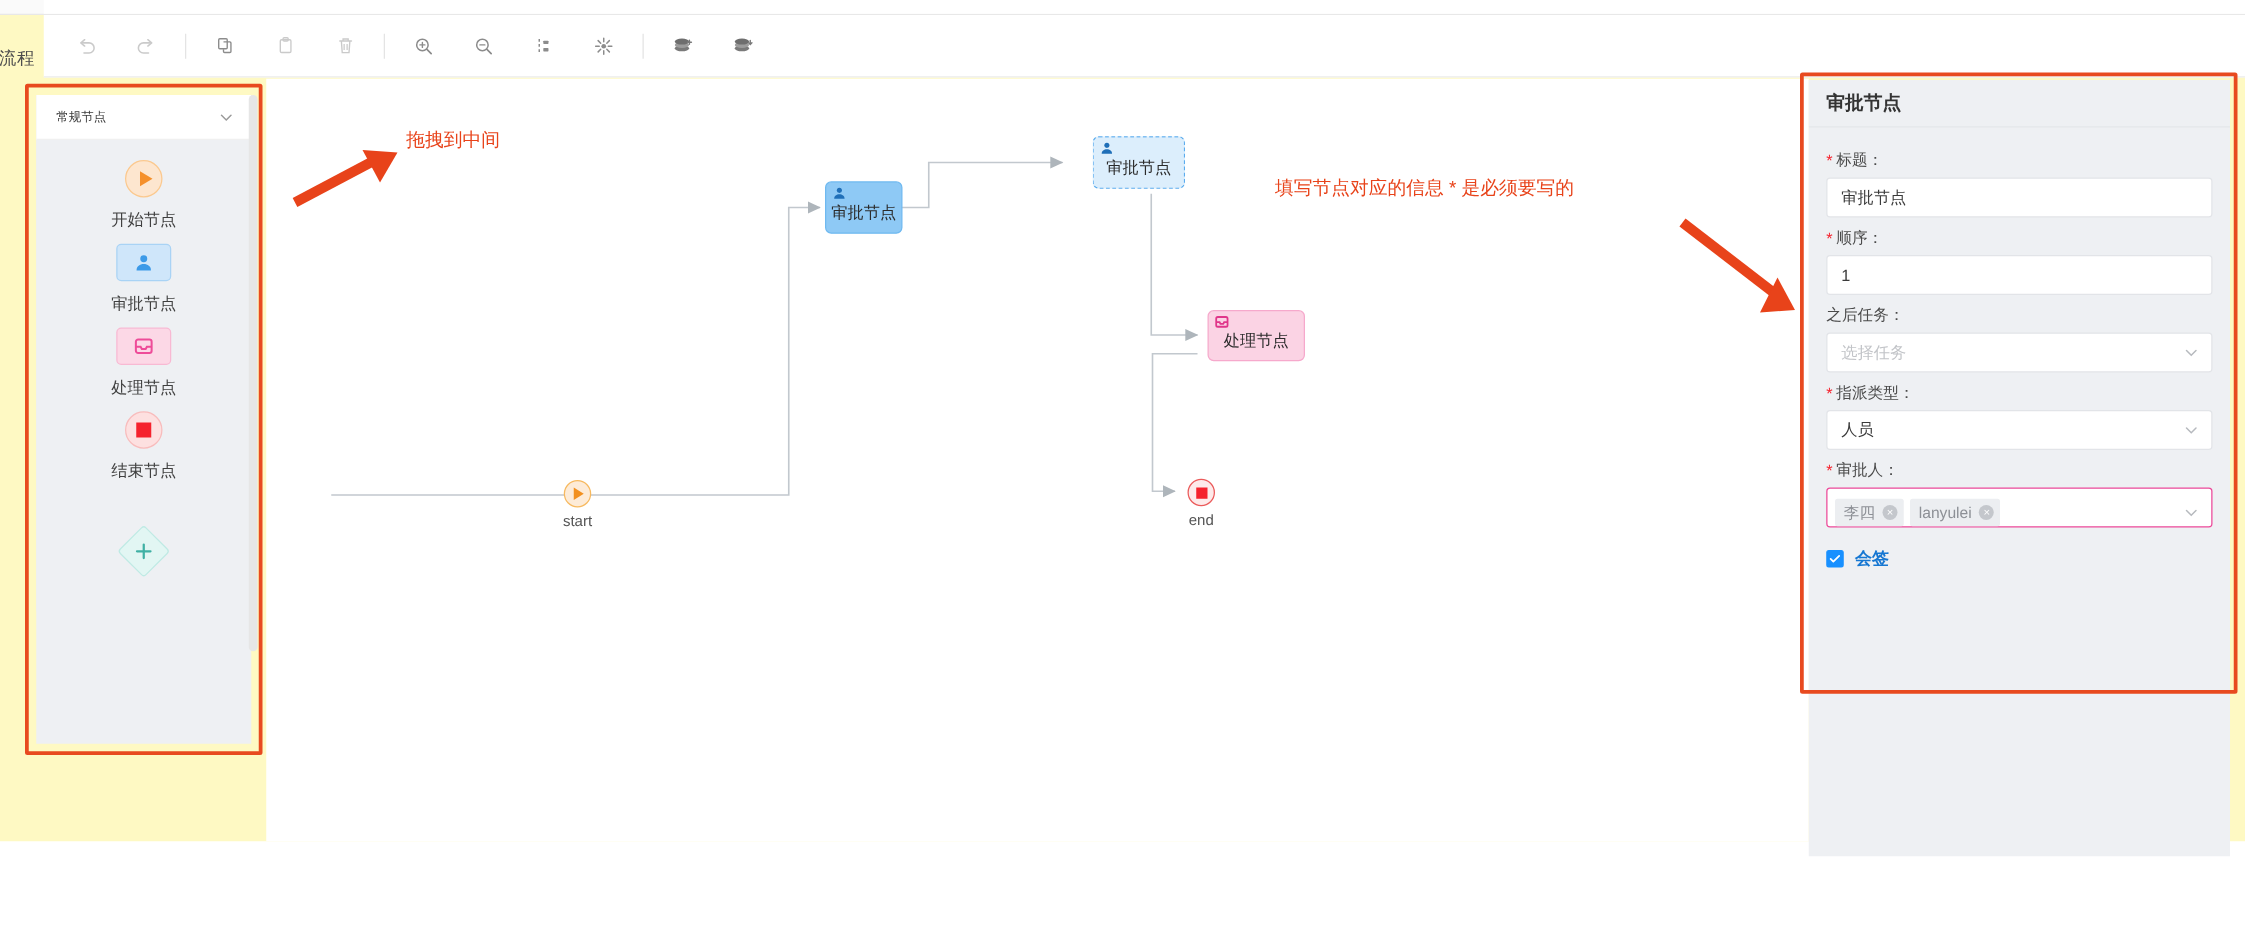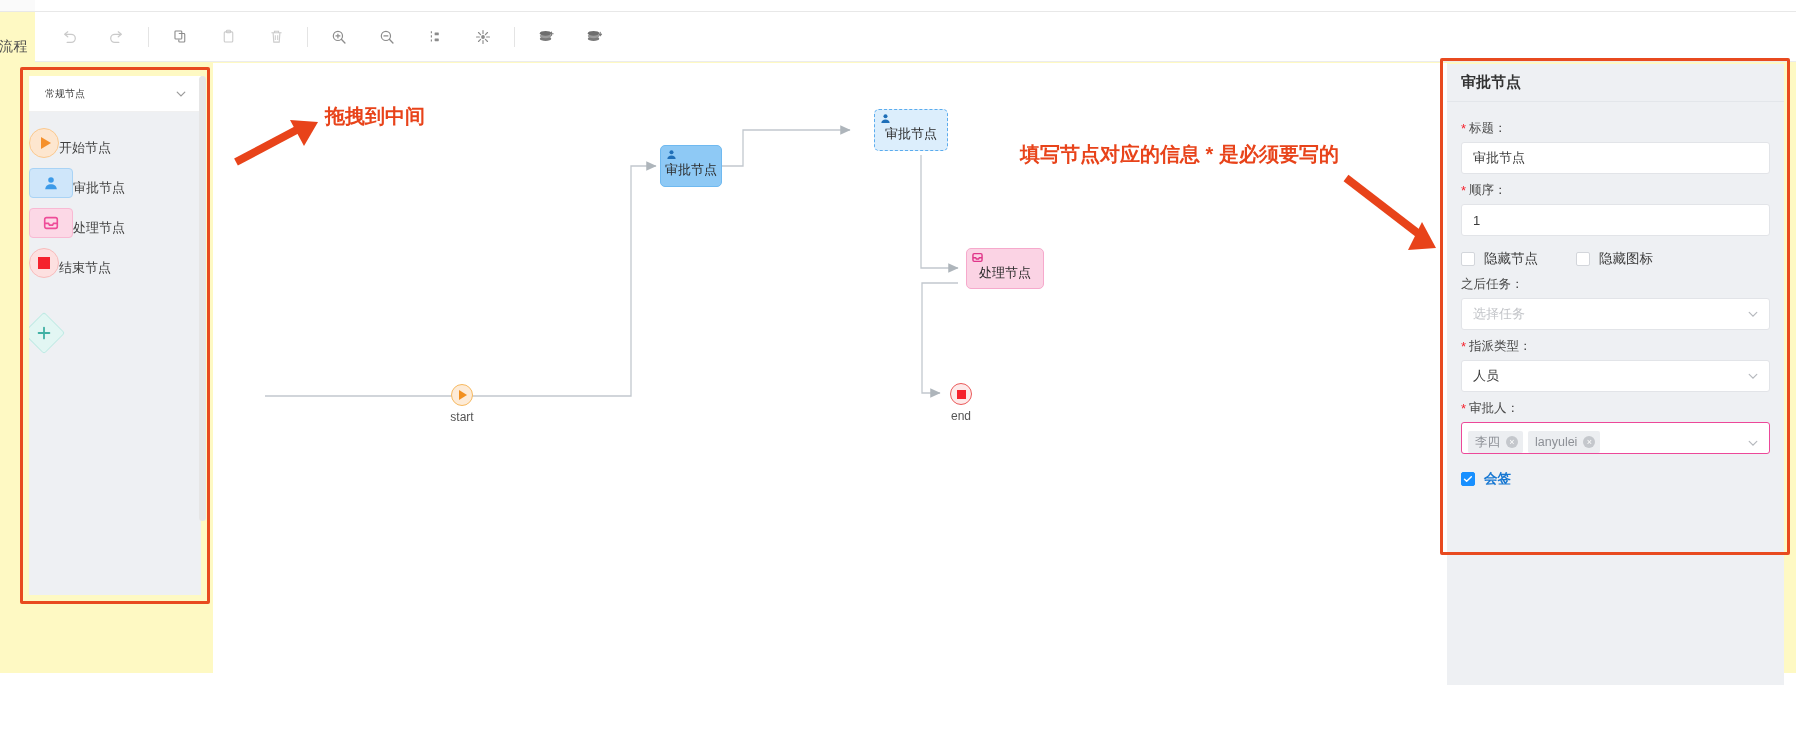--- a/index.html
+++ b/index.html
@@ -51,21 +51,21 @@
   }
   .pal-group-head {
     height: 36px; background: #ffffff; display: flex; align-items: center;
     padding: 0 14px 0 16px; font-size: 10px; color: #3b3b3b;
     border-bottom: 1px solid #f0f0f0; cursor: pointer;
   }
   .pal-group-head .ttl { flex: 1; }
   .chev { width: 12px; height: 12px; color: #9b9b9b; }
   .pal-body { background: #eef0f3; padding: 10px 0 14px 0; }
   .pal-item {
-    display: flex; flex-direction: row; align-items: center;
+    display: flex; flex-direction: column; align-items: center;
     margin: 6px 0 10px 0; cursor: grab;
   }
   .pal-item .lbl { font-size: 13px; color: #3f3f3f; margin-top: 9px; }
   .shape-start {
     width: 30px; height: 30px; border-radius: 50%;
     background: #fde6cf; border: 1px solid #fbc98f;
     display:flex; align-items:center; justify-content:center;
   }
   .shape-start .tri {
     width: 0; height: 0; margin-left: 3px;
@@ -128,21 +128,21 @@
   }
   .c-end { background:#fdeaea; border:1px solid #eb5a5a; }
   .c-end .sq { width:9px;height:9px;background:#f5222d; }
   .node-sublabel {
     position:absolute; left:50%; transform:translateX(-50%);
     top: 26px; font-size: 12px; color:#555; white-space:nowrap;
   }
 
   
   .anno-text {
-    position: absolute; color:#e8431a; font-size: 20px; font-weight: 700;
+    position: absolute; color:#e8431a; font-size: 15px; font-weight: 400;
     white-space: nowrap; z-index: 9;
   }
   .anno-arrow { position: absolute; z-index: 9; }
 
   
   .prop-outline {
     position:absolute; left:1440px; top:58px; width:350px; height:497px;
     border: 3px solid #e84a1f; border-radius:2px; pointer-events:none; z-index:6;
   }
   .prop-panel {
@@ -466,30 +466,20 @@
       </div>
       <input class="finput" type="text" value="审批节点" style="">
 
       <div class="flabel">
         <span class="req">*</span>
         <span>顺序</span>
           <span class="fcolon">：</span>
       </div>
       <input class="finput" type="text" value="1" style="">
 
-      <div class="cb-row">
-        <div class="cb-item">
-          <span class="cbox"></span>
-          <span class="cb-label">隐藏节点</span>
-        </div>
-        <div class="cb-item">
-          <span class="cbox"></span>
-          <span class="cb-label">隐藏图标</span>
-        </div>
-      </div>
 
       <div class="flabel">
         <span>之后任务</span>
           <span class="fcolon">：</span>
       </div>
       <div class="fselect placeholder-val">
         <span class="val">选择任务</span>
         <span class="chev2">
           <svg width="12" height="12" viewBox="0 0 12 12">
               <path d="M2.2 4.4L6 8.2l3.8-3.8" stroke="#b6b9be" stroke-width="1.2" fill="none" stroke-linecap="round"></path>

